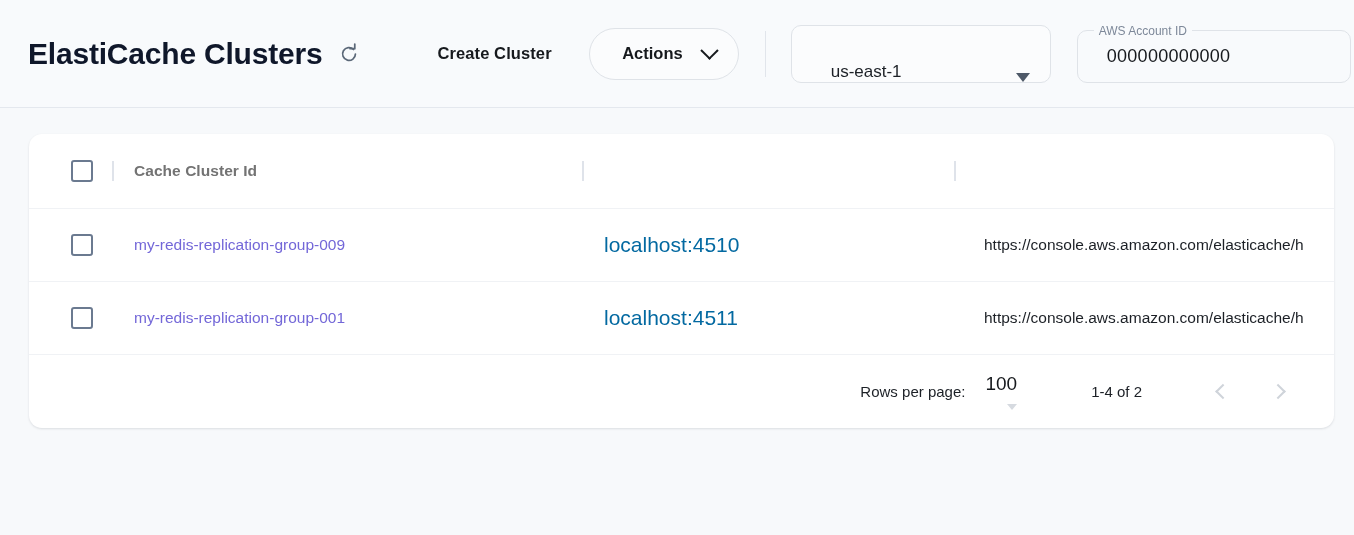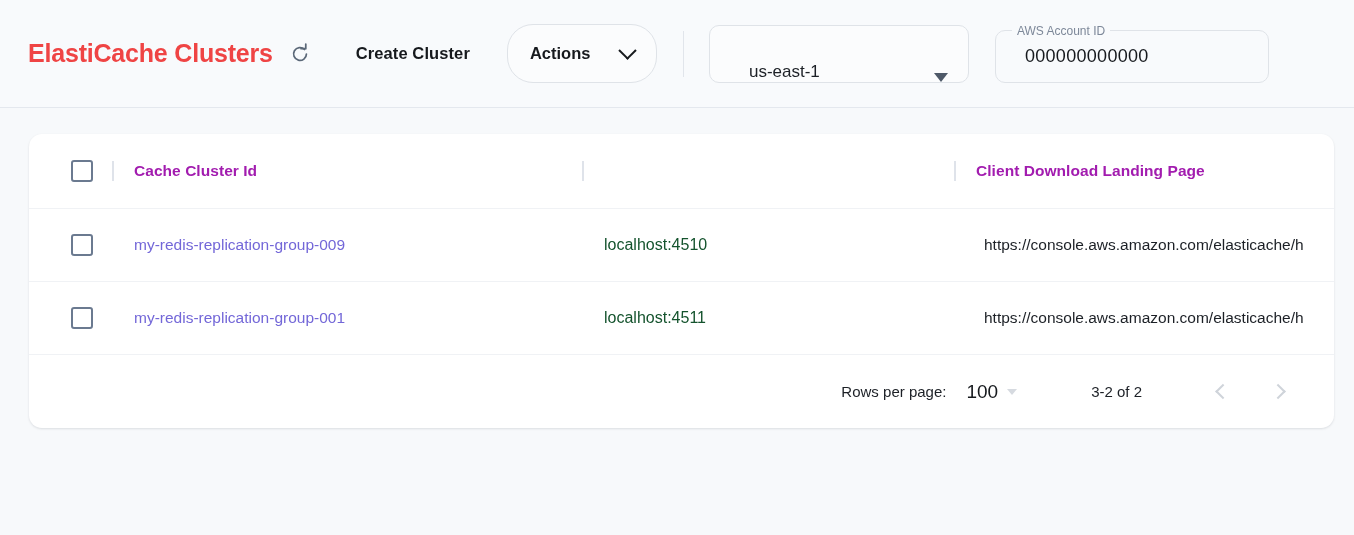--- a/index.html
+++ b/index.html
@@ -24,67 +24,67 @@
     position: relative;
     height: 108px;
     background: #f8fafc;
     border-bottom: 1px solid #e4e8ee;
     display: flex;
     align-items: center;
     padding: 0 20px 0 28px;
   }
 
   .page-title {
-    font-size: 25px;
+    font-size: 30px;
     font-weight: 700;
     letter-spacing: -0.2px;
-    color: #ef4444;
+    color: #0f172a;
     white-space: nowrap;
   }
 
   .refresh-btn {
     width: 32px;
     height: 32px;
     margin-left: 11px;
     border: none;
     background: transparent;
     display: flex;
     align-items: center;
     justify-content: center;
     cursor: pointer;
     border-radius: 50%;
     flex: none;
   }
   .refresh-btn svg { display: block; }
 
   .create-cluster-btn {
-    margin-left: 36px;
+    margin-left: 68px;
     border: none;
     background: transparent;
     font-family: inherit;
     font-size: 16.5px;
     font-weight: 600;
     color: #16191d;
     letter-spacing: 0.1px;
     cursor: pointer;
     white-space: nowrap;
     padding: 8px 4px;
   }
 
   .actions-btn {
     margin-left: 33px;
-    height: 59px;
+    height: 52px;
     min-width: 150px;
     padding: 0 22px;
     border: 1px solid #dfe3e8;
     border-radius: 26px;
     background: #fbfcfd;
     display: flex;
     align-items: center;
-    justify-content: space-between;
+    justify-content: flex-end;
     gap: 20px;
     font-family: inherit;
     font-size: 16.5px;
     font-weight: 600;
     color: #16191d;
     cursor: pointer;
     white-space: nowrap;
   }
   .chevron-down {
     width: 13px; height: 13px;
@@ -196,39 +196,39 @@
     transform: translateY(-50%);
     width: 2px;
     height: 20px;
     background: #dfe3ea;
   }
 
   .header-row { height: 74px; }
   .header-row .th {
     font-size: 15.5px;
     font-weight: 700;
-    color: #a21caf;
+    color: #737373;
     letter-spacing: 0.05px;
   }
 
   .body-row {
     height: 73px;
     border-top: 1px solid #f0f2f5;
   }
   .body-row:first-of-type { border-top: none; }
 
   .cluster-link {
     font-size: 15.5px;
     color: #7367d8;
     text-decoration: none;
     cursor: pointer;
   }
   .cell-text {
-    font-size: 16px;
-    color: #14532d;
+    font-size: 21px;
+    color: #0369a1;
   }
   .url-text {
     display: block;
     font-size: 15.5px;
     color: #1c2026;
     overflow: hidden;
     white-space: nowrap;
     margin-left: 8px;
   }
 
@@ -252,24 +252,25 @@
     padding-right: 34px;
     gap: 0;
   }
   .rpp-label {
     font-size: 15px;
     color: #1c2026;
     white-space: nowrap;
   }
   .rpp-select {
     display: flex;
-    align-items: center;
+    align-items: flex-end;
     gap: 9px;
     margin-left: 20px;
     cursor: pointer;
+    flex-direction: column;
   }
   .rpp-value { font-size: 19px; color: #16191d; }
   .rpp-caret {
     width: 0; height: 0;
     border-left: 5.5px solid transparent;
     border-right: 5.5px solid transparent;
     border-top: 6.5px solid #d6dae0;
   }
   .range-text {
     font-size: 15px;
@@ -347,21 +348,20 @@
         </div>
         <div class="c-id">
           <span class="col-sep"></span>
           <span class="th">Cache Cluster Id</span>
         </div>
         <div class="c-ep">
           <span class="col-sep"></span>
         </div>
         <div class="c-url">
           <span class="col-sep"></span>
-          <span class="th">Client Download Landing Page</span>
         </div>
       </div>
 
       <div class="trow body-row">
         <div class="c-check">
           <div class="checkbox"></div>
         </div>
         <div class="c-id">
           <a class="cluster-link">my-redis-replication-group-009</a>
         </div>
@@ -387,21 +387,21 @@
           <span class="url-text">https://console.aws.amazon.com/elasticache/h</span>
         </div>
       </div>
 
       <div class="pager">
         <span class="rpp-label">Rows per page:</span>
         <div class="rpp-select">
           <span class="rpp-value">100</span>
           <span class="rpp-caret"></span>
         </div>
-        <span class="range-text">3-2 of 2</span>
+        <span class="range-text">1-4 of 2</span>
         <button class="pg-btn prev">
           <span class="arrow-l"></span>
         </button>
         <button class="pg-btn next">
           <span class="arrow-r"></span>
         </button>
       </div>
 
     </div>
   </div>

